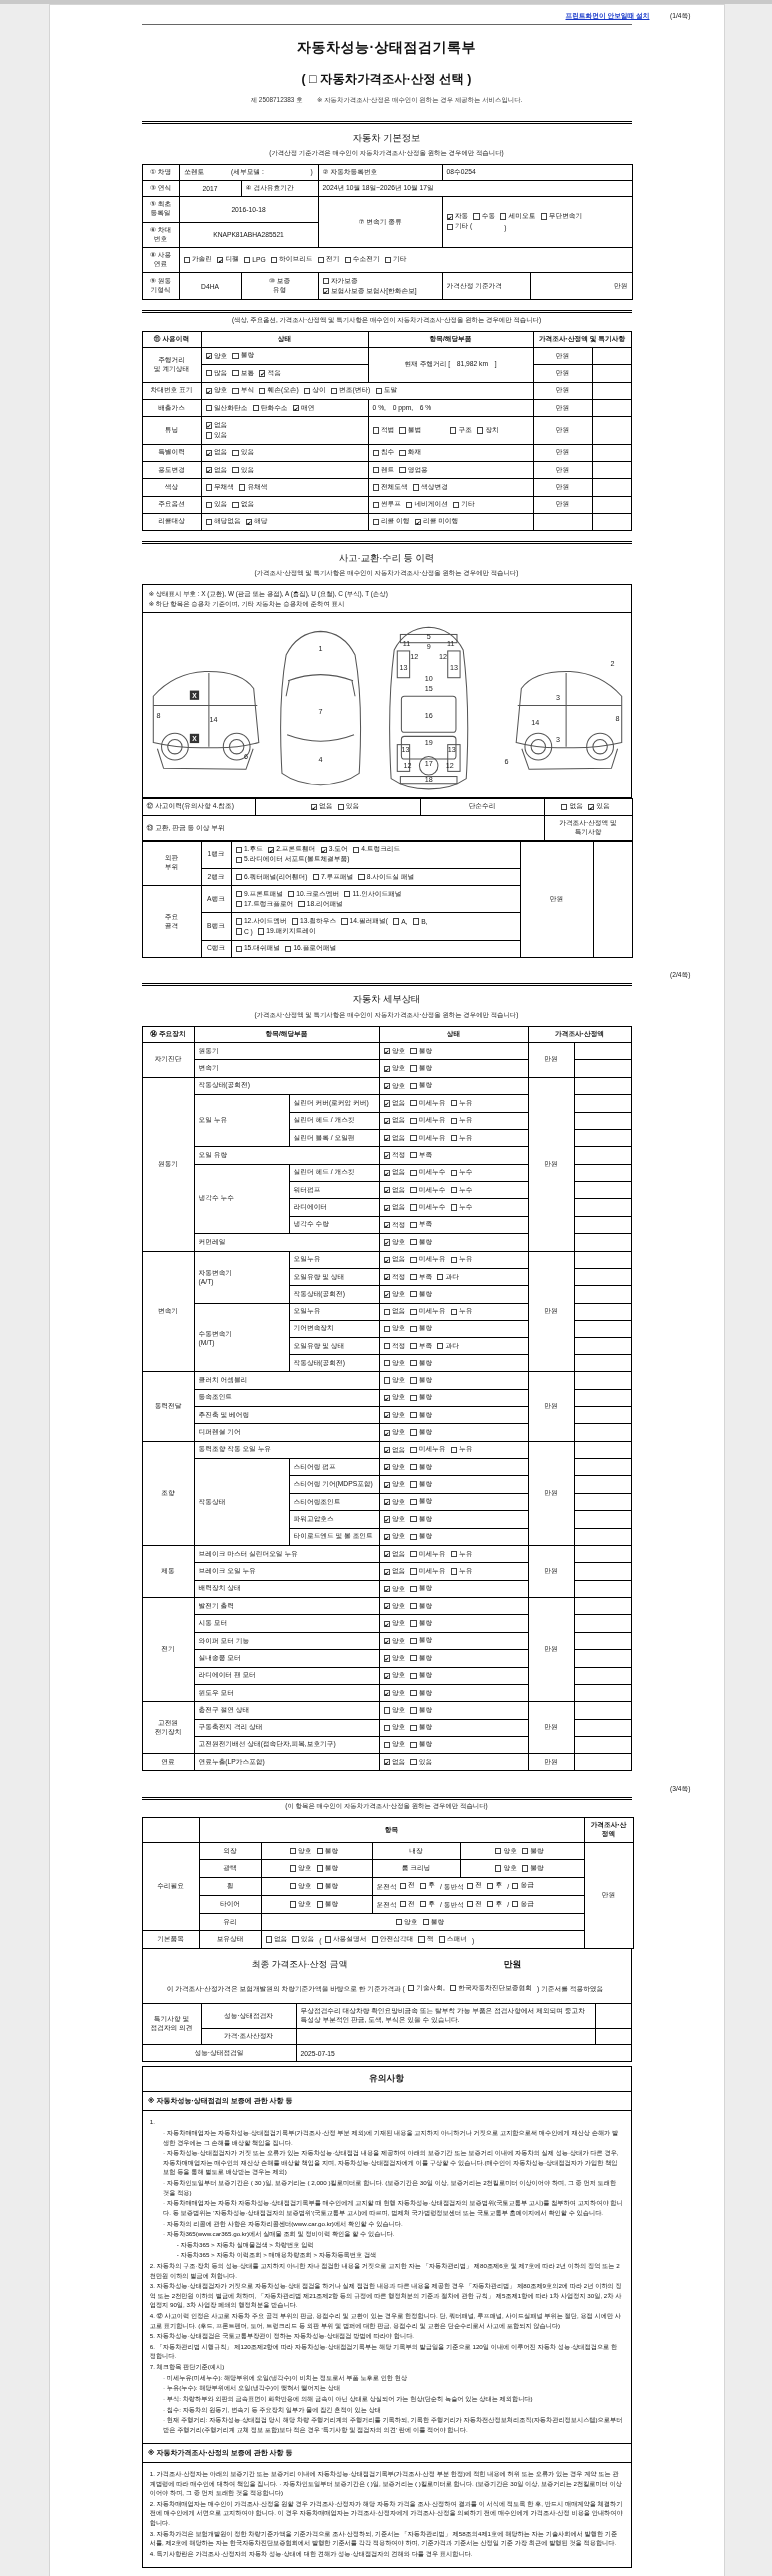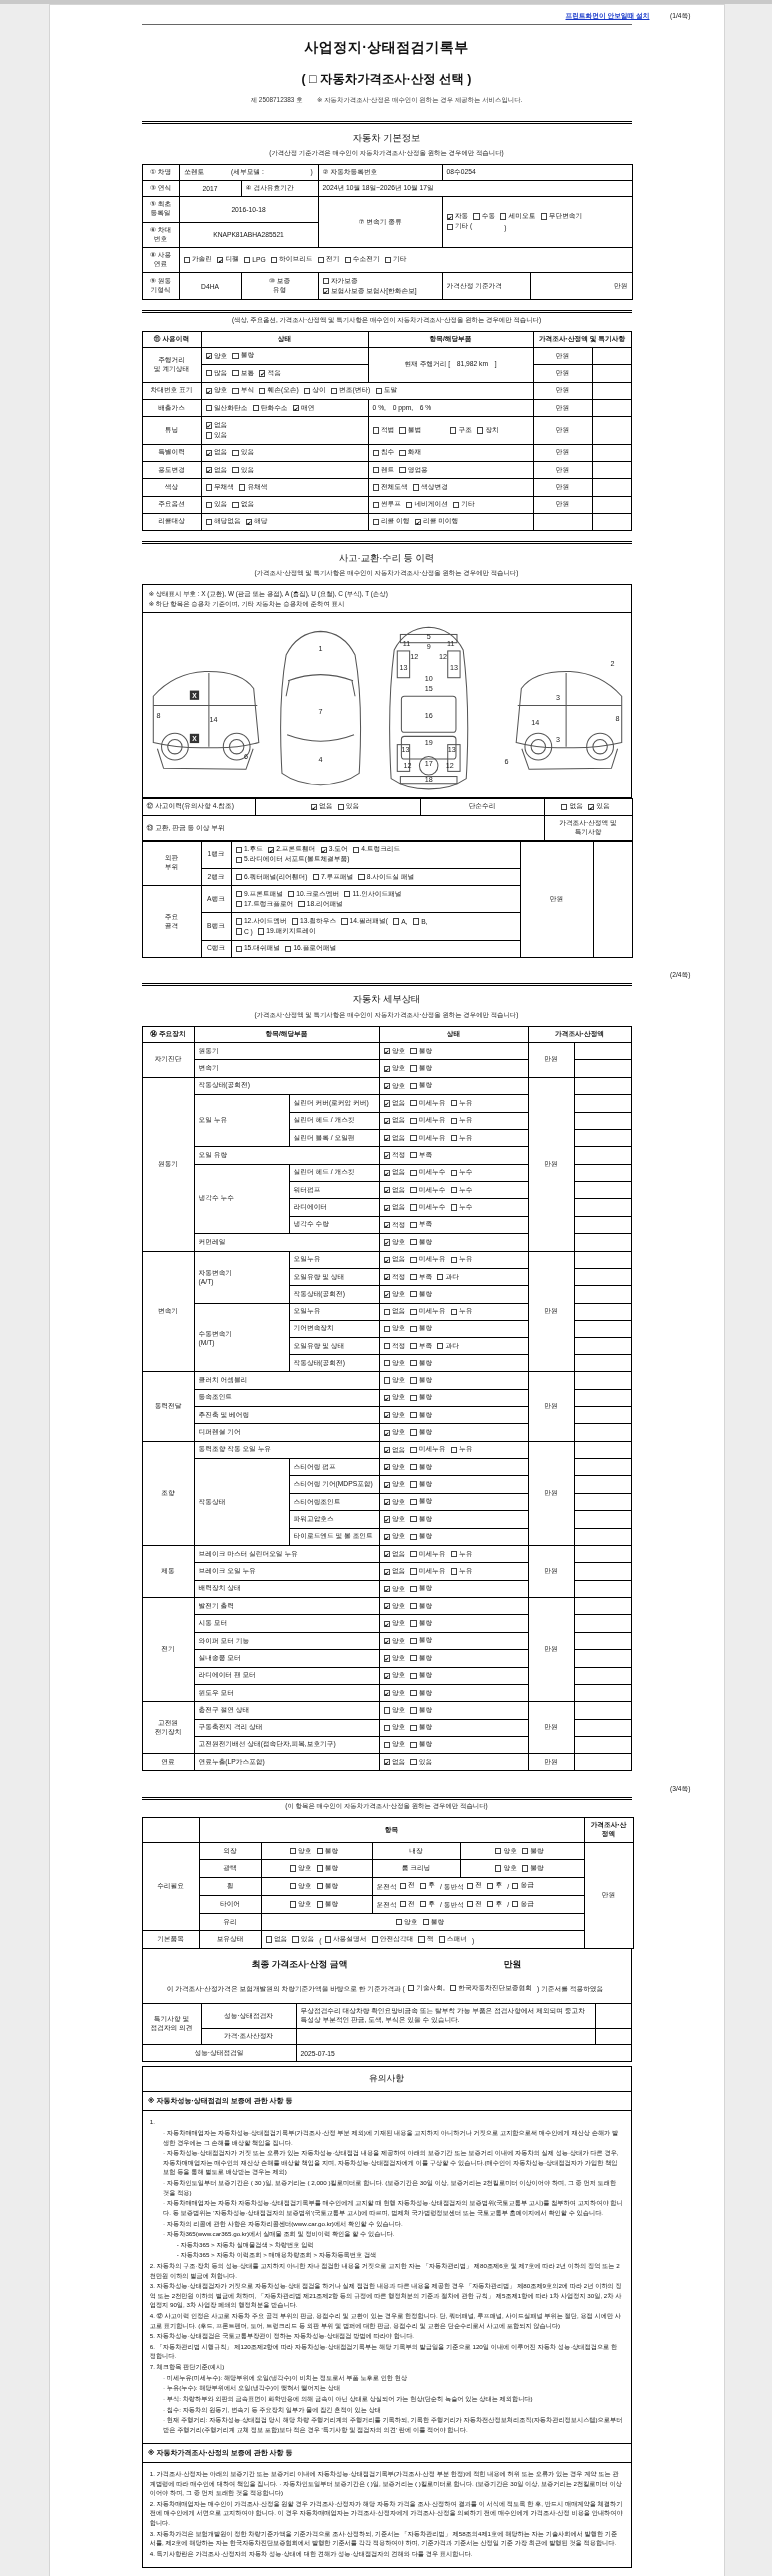--- a/index.html
+++ b/index.html
@@ -29,21 +29,21 @@
   td.price{text-align:center;}
   td.right{text-align:right;}
   td.top{vertical-align:top;}
   .ck{display:inline-flex;align-items:center;margin:0.5px 5.2px 0.5px 0;white-space:nowrap;}
   .bx{width:6.2px;height:6.2px;border:0.5px solid #444;display:inline-block;margin-right:2.1px;font-size:5.7px;line-height:6.2px;text-align:center;background:#fff;color:#000;box-sizing:border-box;}
   .bx.on{font-weight:bold;}
   .tx{margin-right:3.1px;}
   .noteblock{border:0.5px solid #000;border-left:1px solid #000;border-right:1px solid #000;padding:4.1px 6.2px;font-size:6.4px;line-height:1.5;}
   .diagwrap{border:0.5px solid #000;border-top:none;padding:5.2px 0 3.1px 0;text-align:center;}
   .nbox{border:1px solid #000;margin-top:4.1px;}
-  .nbox .ntitle{text-align:center;font-weight:normal;font-size:8.8px;padding:6.2px 0;border-bottom:1px solid #000;}
+  .nbox .ntitle{text-align:center;font-weight:bold;font-size:8.8px;padding:6.2px 0;border-bottom:1px solid #000;}
   .nshead{font-weight:bold;font-size:7px;border-bottom:0.5px solid #000;padding:4.1px 5.2px;}
   .nbody{padding:5.2px 7.2px 7.2px 7.2px;font-size:6.2px;line-height:1.55;}
   .nline{margin:1px 0;}
   .ind0{padding-left:0;}
   .ind1{padding-left:13.4px;}
   .ind2{padding-left:27px;}
   .nshead2{font-weight:bold;font-size:7px;border-top:1px solid #000;border-bottom:0.5px solid #000;padding:4.1px 5.2px;}
   svg text{font-family:"Liberation Sans","DejaVu Sans",sans-serif;}
 </style>
 </head>
@@ -53,21 +53,21 @@
 
 <div class="page">
 
   <div class="toolbar">
     <a class="install" href="#">프린트화면이 안보일때 설치</a>
     <span class="pagemark">(1/4쪽)</span>
   </div>
 
   <div class="inner">
     <div class="titlebox">
-      <div class="t1">사업정지·상태점검기록부</div>
+      <div class="t1">자동차성능·상태점검기록부</div>
       <div class="t2">( □ 자동차가격조사·산정 선택 )</div>
       <div class="t3">
         <span>제 2508712383 호</span>　　
         <span>※ 자동차가격조사·산정은 매수인이 원하는 경우 제공하는 서비스입니다.</span>
       </div>
     </div>
     <hr class="thick">
       <hr class="thin">
 
     <div class="secttl">자동차 기본정보</div>
@@ -1287,21 +1287,21 @@
               </span><span class="ck">
                 <span class="bx"></span>
                 <span>스패너</span>
               </span><span class="tx">)</span></td>
           </tr>
         </tbody>
       </table>
 
     <div style="border:0.5px solid #000;border-top:none;">
       <div style="display:flex;align-items:center;justify-content:space-around;padding:10.3px 31px;">
-        <span style="font-size:8.8px;font-weight:bold;">최종 가격조사·산정 금액</span>
+        <span style="font-size:8.8px;font-weight:normal;">최종 가격조사·산정 금액</span>
         <span style="font-size:8.8px;font-weight:bold;">만원</span>
       </div>
       <div style="padding:2.1px 12.4px 8.2px 12.4px;font-size:6.7px;text-align:center;"><span class="tx">이 가격조사·산정가격은 보험개발원의 차량기준가액을 바탕으로 한 기준가격과 (</span><span class="ck">
             <span class="bx"></span>
             <span>기술사회,</span>
           </span><span class="ck">
             <span class="bx"></span>
             <span>한국자동차진단보증협회</span>
           </span><span class="tx">) 기준서를 적용하였음</span></div>
     </div>

